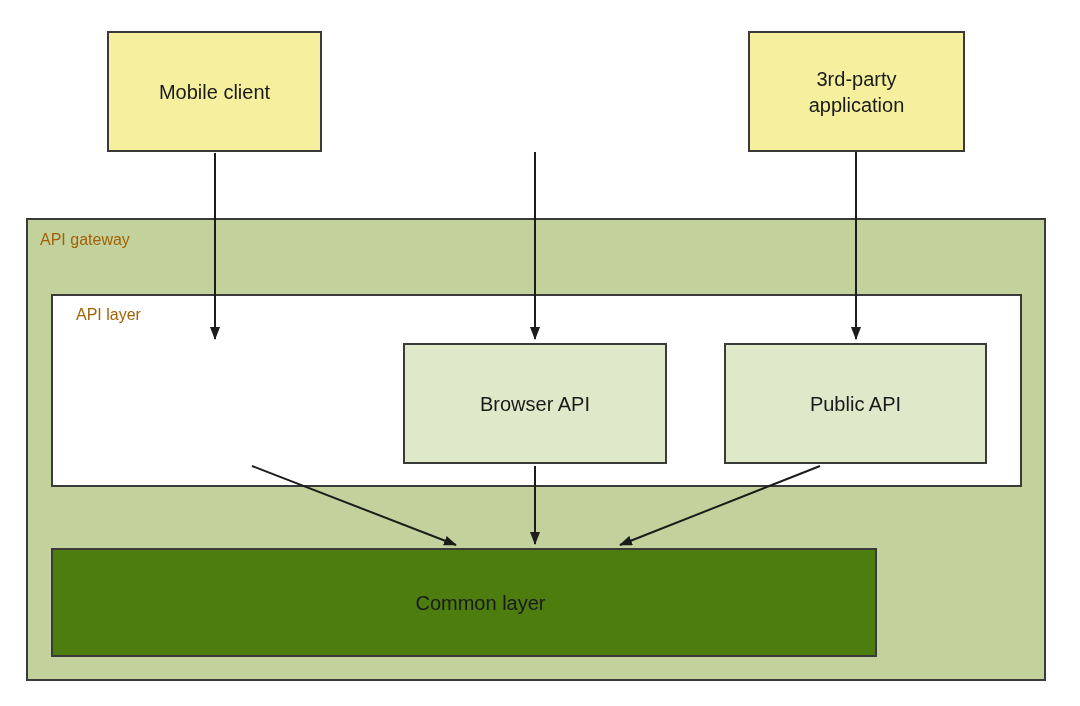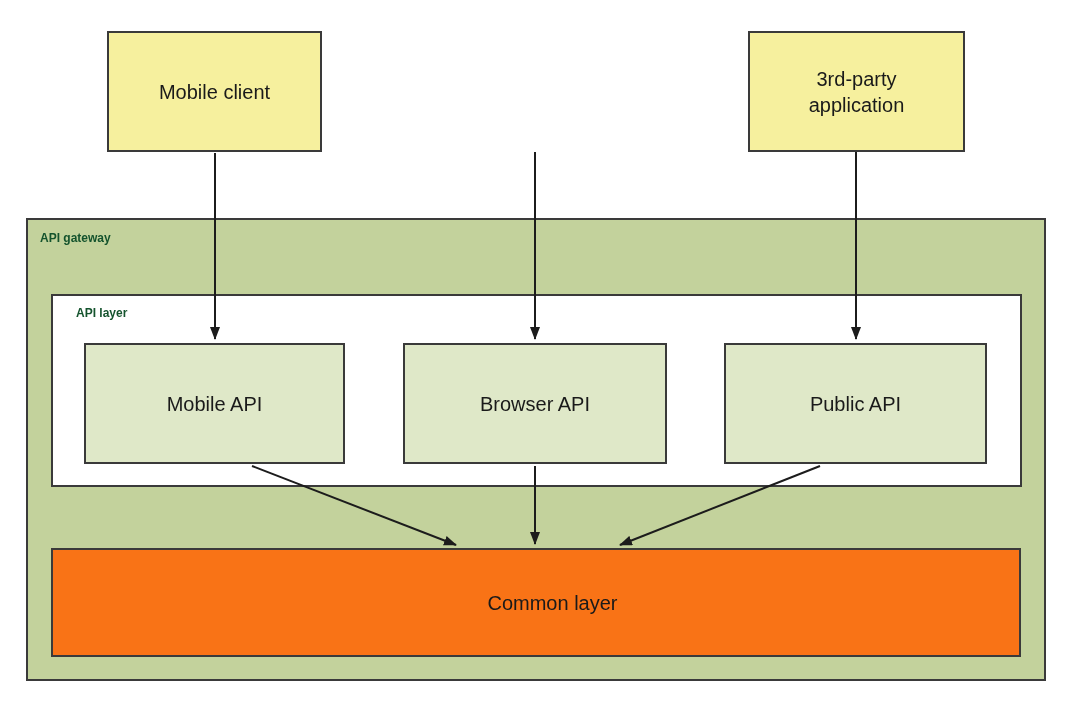--- a/index.html
+++ b/index.html
@@ -42,23 +42,22 @@
     box-sizing: border-box;
     left: 26px;
     top: 218px;
     width: 1020px;
     height: 463px;
     background: #c3d29c;
     border: 2px solid #3a3a3a;
   }
   .section-label {
     position: absolute;
-    font-size: 12px;
-    color: #14532d;
-    font-weight: bold;
+    font-size: 16px;
+    color: #a16207;
   }
   #gateway-label { left: 40px; top: 231px; }
   #api-layer-label { left: 76px; top: 306px; }
 
   .api-layer-box {
     position: absolute;
     box-sizing: border-box;
     left: 51px;
     top: 294px;
     width: 971px;
@@ -69,24 +68,24 @@
   .api-box {
     background: #dfe8c8;
     top: 343px;
     height: 121px;
   }
   #api-0 { left: 84px;  width: 261px; }
   #api-1 { left: 403px; width: 264px; }
   #api-2 { left: 724px; width: 263px; }
 
   .common-box {
-    background: #f97316;
+    background: #4d7c0f;
     left: 51px;
     top: 548px;
-    width: 970px;
+    width: 826px;
     height: 109px;
     padding-left: 33px;
   }
 
   #edges-svg {
     position: absolute;
     left: 0;
     top: 0;
     width: 1080px;
     height: 706px;
@@ -108,23 +107,20 @@
   <div class="node client-box" id="client-2">
     <span>3rd-party application</span>
   </div>
 
   <div class="gateway-box"></div>
   <div class="section-label" id="gateway-label">API gateway</div>
 
   <div class="api-layer-box"></div>
   <div class="section-label" id="api-layer-label">API layer</div>
 
-  <div class="node api-box" id="api-0">
-    <span>Mobile API</span>
-  </div>
   <div class="node api-box" id="api-1">
     <span>Browser API</span>
   </div>
   <div class="node api-box" id="api-2">
     <span>Public API</span>
   </div>
 
   <div class="node common-box">
     <span>Common layer</span>
   </div>

